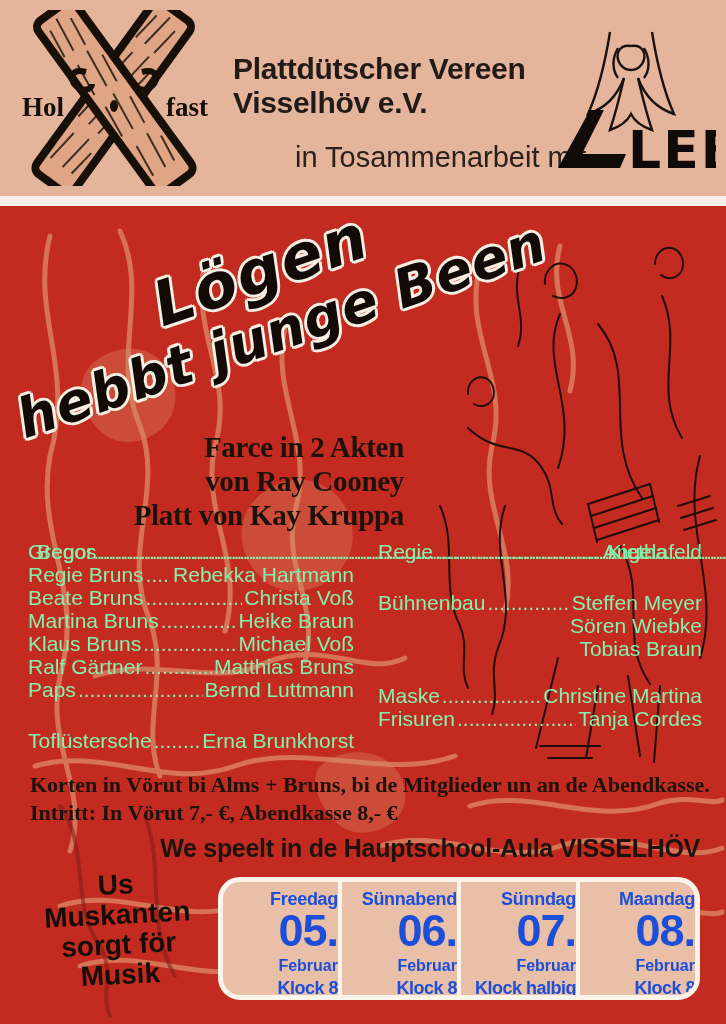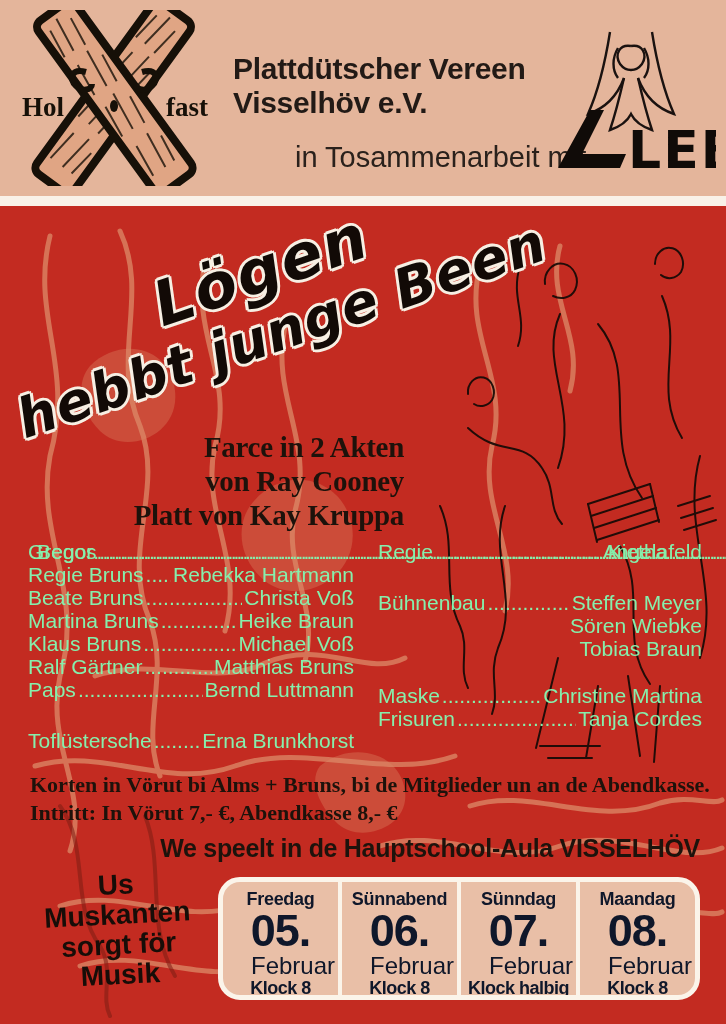--- a/index.html
+++ b/index.html
@@ -73,25 +73,25 @@
     position:absolute; left:18px; top:664px; width:200px; text-align:center;
     font-weight:bold; font-size:28px; line-height:30px; color:#170d08;
     transform:rotate(-3deg);
   }
   
   .dates-box{
     position:absolute; left:218px; top:671px; width:482px; height:123px;
     background:#e9bfa7; border:5px solid #fbf4ea; border-radius:22px;
     display:flex; overflow:hidden;
   }
-  .date-card{ flex:1 1 0; text-align:center; padding-top:7px; color:#0f172a; }
+  .date-card{ flex:1 1 0; text-align:right; padding-top:7px; color:#1d4ed8; }
   .date-card + .date-card{ border-left:4px solid #fbf4ea; }
   .date-day{ font-size:18px; font-weight:bold; line-height:20px; letter-spacing:-0.3px; }
   .date-num{ font-size:45px; font-weight:bold; line-height:44px; letter-spacing:-1px; }
-  .date-month{ font-size:24px; font-weight:normal; line-height:25px;margin-left:25px; }
+  .date-month{ font-size:16px; font-weight:bold; line-height:25px;margin-left:25px; }
   .date-time{ font-size:18px; font-weight:bold; line-height:20px; letter-spacing:-0.5px; }
 </style>
 </head>
 <body>
 
 <div class="poster">
 
   <header class="header-band">
 
     <svg class="holfast" width="200" height="176" viewBox="0 0 200 176">

